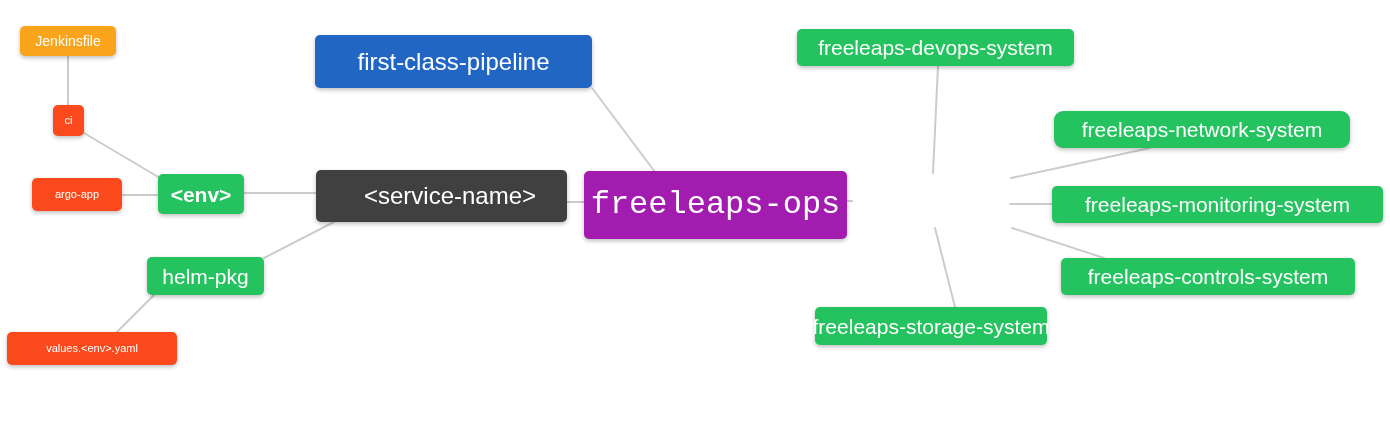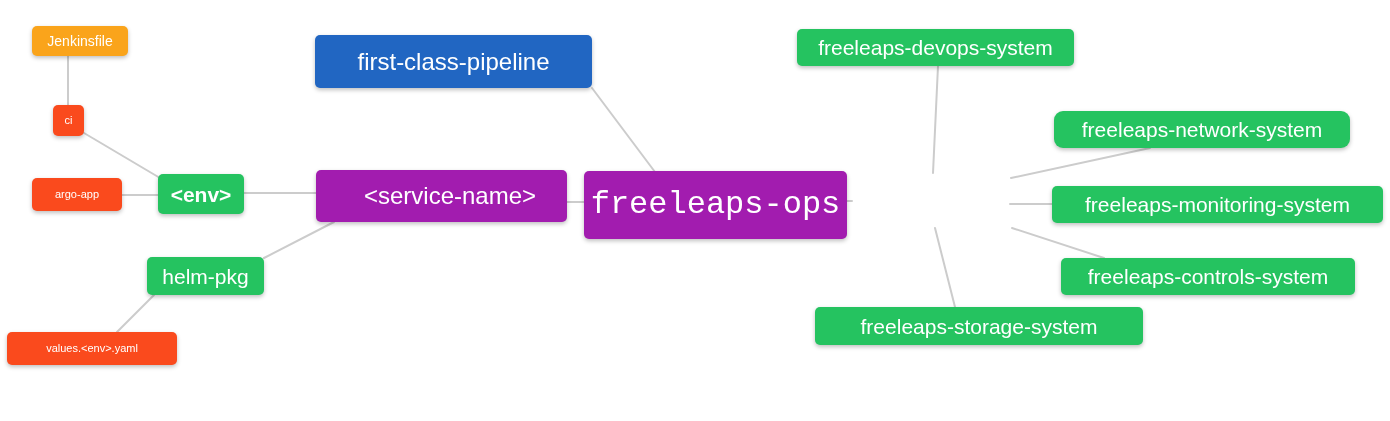--- a/index.html
+++ b/index.html
@@ -35,35 +35,35 @@
     line-height: 1;
     box-sizing: border-box;
   }
   .lvl0 { font-size: 32px; }
   .lvl1 { font-size: 24px; }
   .lvl2 { font-size: 21px; }
   .lvl3 { font-size: 11px; }
   .lvl4 { font-size: 14px; }
 
   
-  #n-jenkinsfile          { left: 20px;   top: 26px;  width: 96px;  height: 30px; margin-left: 12px; }
+  #n-jenkinsfile          { left: 20px;   top: 26px;  width: 96px;  height: 30px; }
   #n-ci                   { left: 53px;   top: 105px; width: 31px;  height: 31px; }
   #n-argo-app             { left: 32px;   top: 178px; width: 90px;  height: 33px; }
   #n-env                  { left: 158px;  top: 174px; width: 86px;  height: 40px; font-weight: bold; }
   #n-helm-pkg             { left: 147px;  top: 257px; width: 117px; height: 38px; }
   #n-values-env-yaml      { left: 7px;    top: 332px; width: 170px; height: 33px; }
   #n-first-class-pipeline { left: 315px;  top: 35px;  width: 277px; height: 53px; }
   #n-service-name         { left: 316px;  top: 170px; width: 251px; height: 52px; }
   #n-freeleaps-ops        { left: 584px;  top: 171px; width: 263px; height: 68px; }
   #n-manifests            { left: 852px;  top: 173px; width: 158px; height: 54px; }
   #n-devops-system        { left: 797px;  top: 29px;  width: 277px; height: 37px; }
   #n-network-system       { left: 1054px; top: 111px; width: 296px; height: 37px; }
   #n-monitoring-system    { left: 1052px; top: 186px; width: 331px; height: 37px; }
   #n-controls-system      { left: 1061px; top: 258px; width: 294px; height: 37px; }
-  #n-storage-system       { left: 815px;  top: 307px; width: 328px; height: 38px; }
+  #n-storage-system       { left: 815px;  top: 307px; width: 232px; height: 38px; }
 </style>
 </head>
 <body>
 
 <div class="canvas">
 
   <svg class="edges-svg" viewBox="0 0 1390 421" xmlns="http://www.w3.org/2000/svg">
     <line x1="68" y1="56" x2="68" y2="105" stroke="#CCCCCC"></line>
     <line x1="84" y1="133" x2="160" y2="178" stroke="#CCCCCC"></line>
     <line x1="122" y1="195" x2="158" y2="195" stroke="#CCCCCC"></line>
@@ -80,21 +80,21 @@
     <line x1="935" y1="228" x2="955" y2="307" stroke="#CCCCCC"></line>
   </svg>
 
   <div id="n-jenkinsfile" class="node lvl4" style="background-color: rgb(250, 164, 27);">Jenkinsfile</div>
   <div id="n-ci" class="node lvl3" style="background-color: rgb(250, 74, 29);">ci</div>
   <div id="n-argo-app" class="node lvl3" style="background-color: rgb(250, 74, 29);">argo-app</div>
   <div id="n-env" class="node lvl2" style="background-color: rgb(37, 195, 96);">&lt;env&gt;</div>
   <div id="n-helm-pkg" class="node lvl2" style="background-color: rgb(37, 195, 96); text-align: right;">helm-pkg</div>
   <div id="n-values-env-yaml" class="node lvl3" style="background-color: rgb(250, 74, 29);">values.&lt;env&gt;.yaml</div>
   <div id="n-first-class-pipeline" class="node lvl1" style="background-color: rgb(33, 102, 194);">first-class-pipeline</div>
-  <div id="n-service-name" class="node lvl1" style="background-color: #a21caf; padding-left: 17px;">&lt;service-name&gt;</div>
+  <div id="n-service-name" class="node lvl1" style="background-color: #404040; padding-left: 17px;">&lt;service-name&gt;</div>
   <div id="n-freeleaps-ops" class="node lvl0" style="background-color: #a21caf; font-family: Liberation Mono, monospace;">freeleaps-ops</div>
   <div id="n-devops-system" class="node lvl2" style="background-color: rgb(37, 195, 96);">freeleaps-devops-system</div>
   <div id="n-network-system" class="node lvl2" style="background-color: rgb(37, 195, 96); border-radius: 9px;">freeleaps-network-system</div>
   <div id="n-monitoring-system" class="node lvl2" style="background-color: rgb(37, 195, 96);">freeleaps-monitoring-system</div>
   <div id="n-controls-system" class="node lvl2" style="background-color: rgb(37, 195, 96);">freeleaps-controls-system</div>
   <div id="n-storage-system" class="node lvl2" style="background-color: rgb(37, 195, 96);">freeleaps-storage-system</div>
 
 </div>
 
 </body></html>

